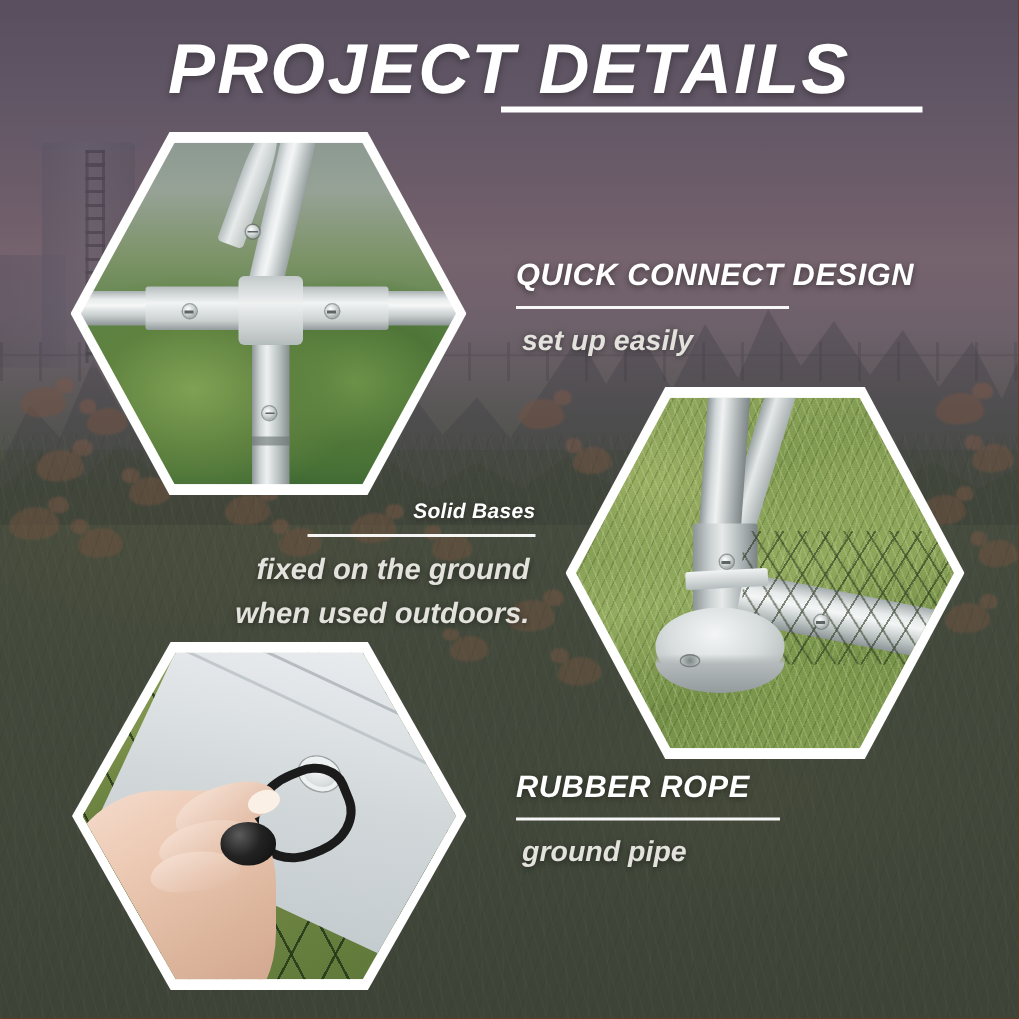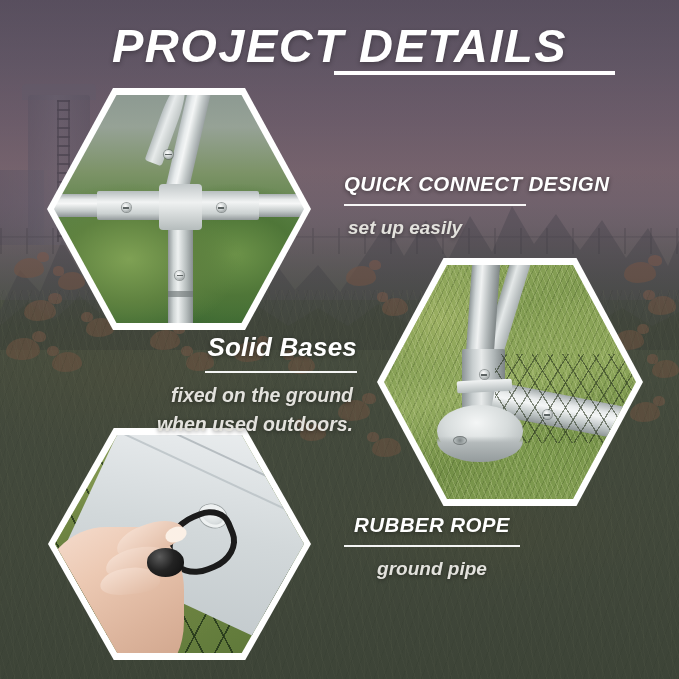--- a/index.html
+++ b/index.html
@@ -428,25 +428,25 @@
     line-height: 1.28;
     text-shadow: 0 1px 4px rgba(0,0,0,.45);
   }
 
   #blk-quick { left: 344px; top: 172px; }
   #blk-quick h3 { font-size: 20.5px; letter-spacing: .4px; }
   #blk-quick .rule { width: 182px; }
   #blk-quick p { font-size: 19px; }
 
   #blk-bases { left: 120px; top: 332px; width: 237px; text-align: right; }
-  #blk-bases h3 { font-size: 26px; letter-spacing: .2px; }
+  #blk-bases h3 { font-size: 14px; letter-spacing: .2px; }
   #blk-bases .rule { width: 152px; margin-left: auto; }
   #blk-bases p { font-size: 19.5px; }
 
-  #blk-rope { left: 344px; top: 513px; text-align: center; }
+  #blk-rope { left: 344px; top: 513px; }
   #blk-rope h3 { font-size: 20.5px; letter-spacing: .4px; }
   #blk-rope .rule { width: 176px; }
   #blk-rope p { font-size: 19px; }
 </style>
 </head>
 <body>
 
 <div id="stage">
 
   <div class="bg-sky"></div>

